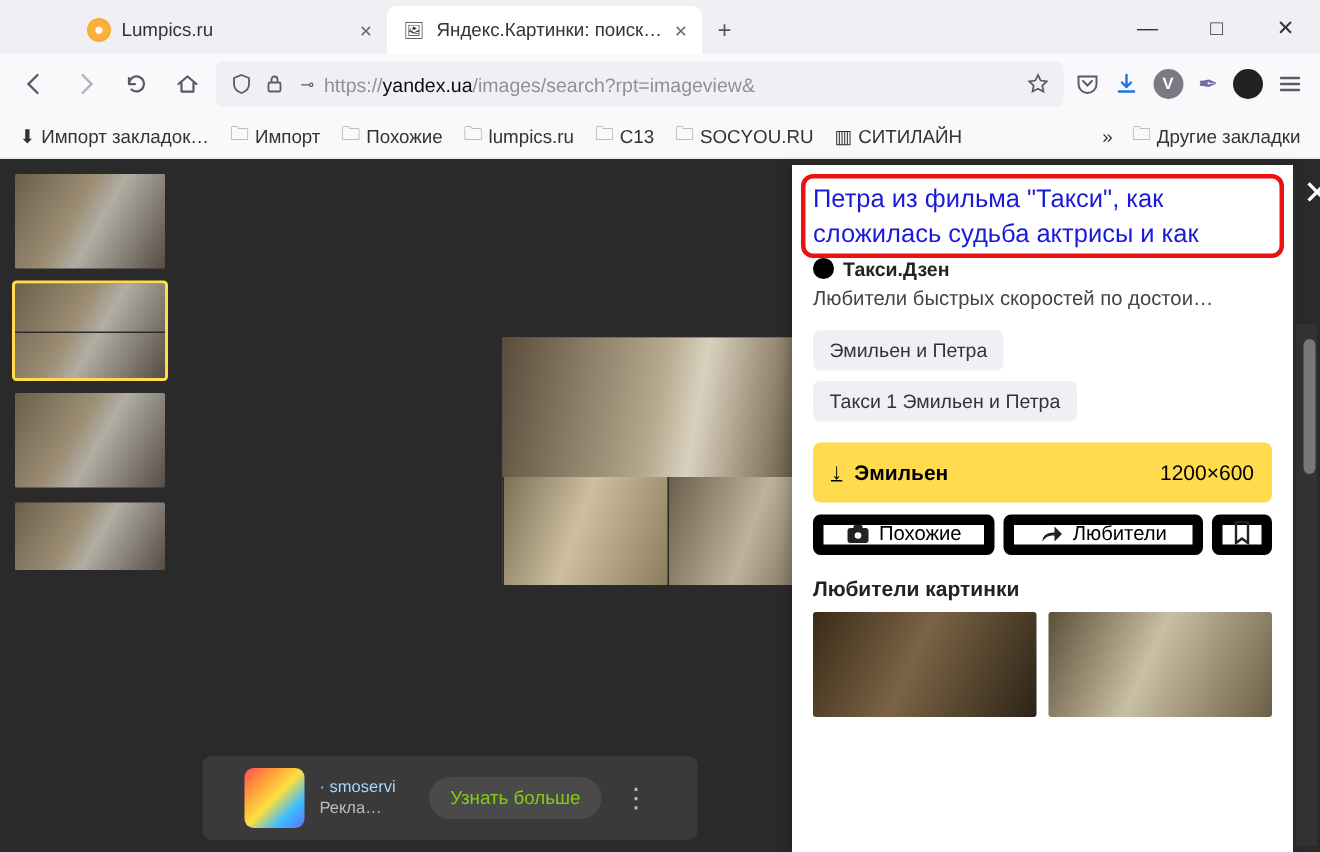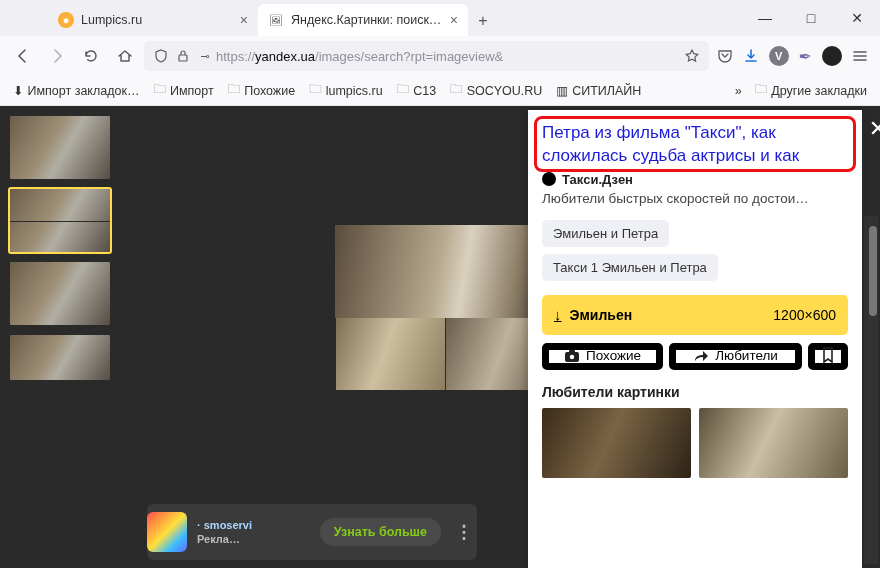--- a/index.html
+++ b/index.html
@@ -48,21 +48,21 @@
   .thumb.split::after{content:"";position:absolute;left:0;right:0;top:50%;height:1px;background:#2a2a2a;}
   .main-img { flex:1; display:flex; align-items:center; justify-content:center; padding: 20px 10px 80px 10px; }
   .main-frame { width: 330px; height: 165px; background:#777; display:flex; flex-direction:column; }
   .main-top { flex:1.3; background: linear-gradient(100deg,#5a4c3b 0%, #b7a98e 32%, #d9d1bf 40%, #8c7d66 55%, #4a4038 65%, #6b5c4c 100%); }
   .main-bot { flex:1; display:flex; }
   .mb-l { flex:1; background: linear-gradient(110deg,#7d6f53,#cdbfa0 45%,#8c7d5f); }
   .mb-m { flex:1; background: linear-gradient(110deg,#6a5f4c,#bdb29a 50%,#5f5544); }
   .mb-r { flex:1; background: linear-gradient(110deg,#464036,#a39778 40%,#3d372f); }
   .main-bot>div{border-left:1px solid #2a2a2a;}
 
-  .ad-bar { position:absolute; left: 147px; bottom: 8px; width: 330px; height: 56px; background:#3a3a3a; border-radius:6px; display:flex; align-items:center; padding: 0 0; gap:10px;font-weight:bold; }
+  .ad-bar { position:absolute; left: 135px; bottom: 8px; width: 330px; height: 56px; background:#3a3a3a; border-radius:6px; display:flex; align-items:center; padding: 0 28px; gap:10px; }
   .ad-logo { width: 40px; height:40px; border-radius:6px; background: linear-gradient(135deg,#ff4d4d 0%, #ff9a3d 25%, #ffdf3d 50%, #3dbdff 75%, #5d6dff 100%); }
   .ad-txt { color:#a9d6ff; font-size:11px; line-height:1.3;}
   .ad-txt .sub{color:#bcbcbc;}
   .ad-btn { background:#4a4a4a; color:#84cc16; font-size:12.5px; padding:7px 14px; border-radius:18px; margin-left:auto; }
   .ad-more { color:#bcbcbc; font-size:18px; padding:0 4px;}
 
   
   .side { position:absolute; right: 18px; top: 4px; width: 334px; bottom: 0; background:#fff; box-shadow: -2px 0 8px rgba(0,0,0,0.2); padding: 12px 14px 0 14px; font-size: 14px; }
   .close-x { position:absolute; top:6px; right:-2px; transform: translateX(100%); color:#fff; font-size:22px; width:28px; text-align:center;}
   .s-title { color:#1a1bd9; font-size: 17px; line-height:1.35; margin-bottom: 1px; }

